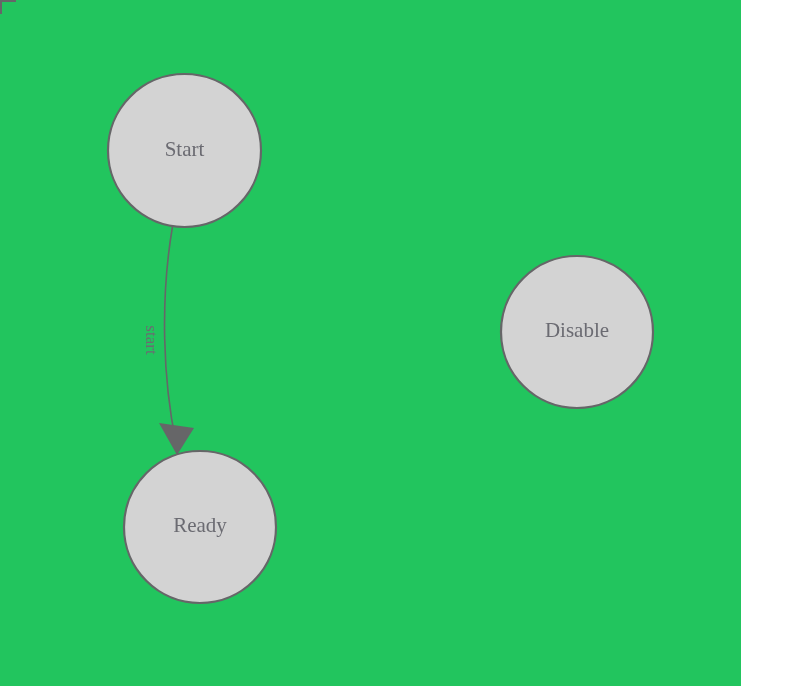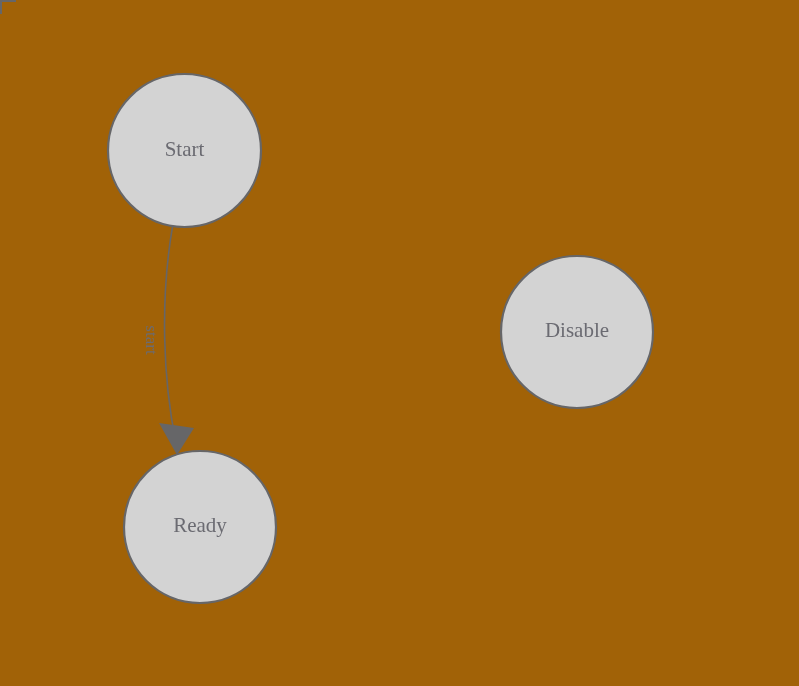--- a/index.html
+++ b/index.html
@@ -6,23 +6,23 @@
   html, body {
     margin: 0;
     padding: 0;
     background: #ffffff;
   }
   body {
     font-family: "Liberation Serif", "DejaVu Serif", serif;
   }
   #canvas {
     position: relative;
-    width: 799px;
+    width: 741px;
     height: 686px;
-    background: #a16207;
+    background: #22c55e;
     overflow: hidden;
   }
   
   .corner-mark {
     position: absolute;
     left: 0;
     top: 0;
     width: 16px;
     height: 14px;
     border-left: 2px solid #666668;

